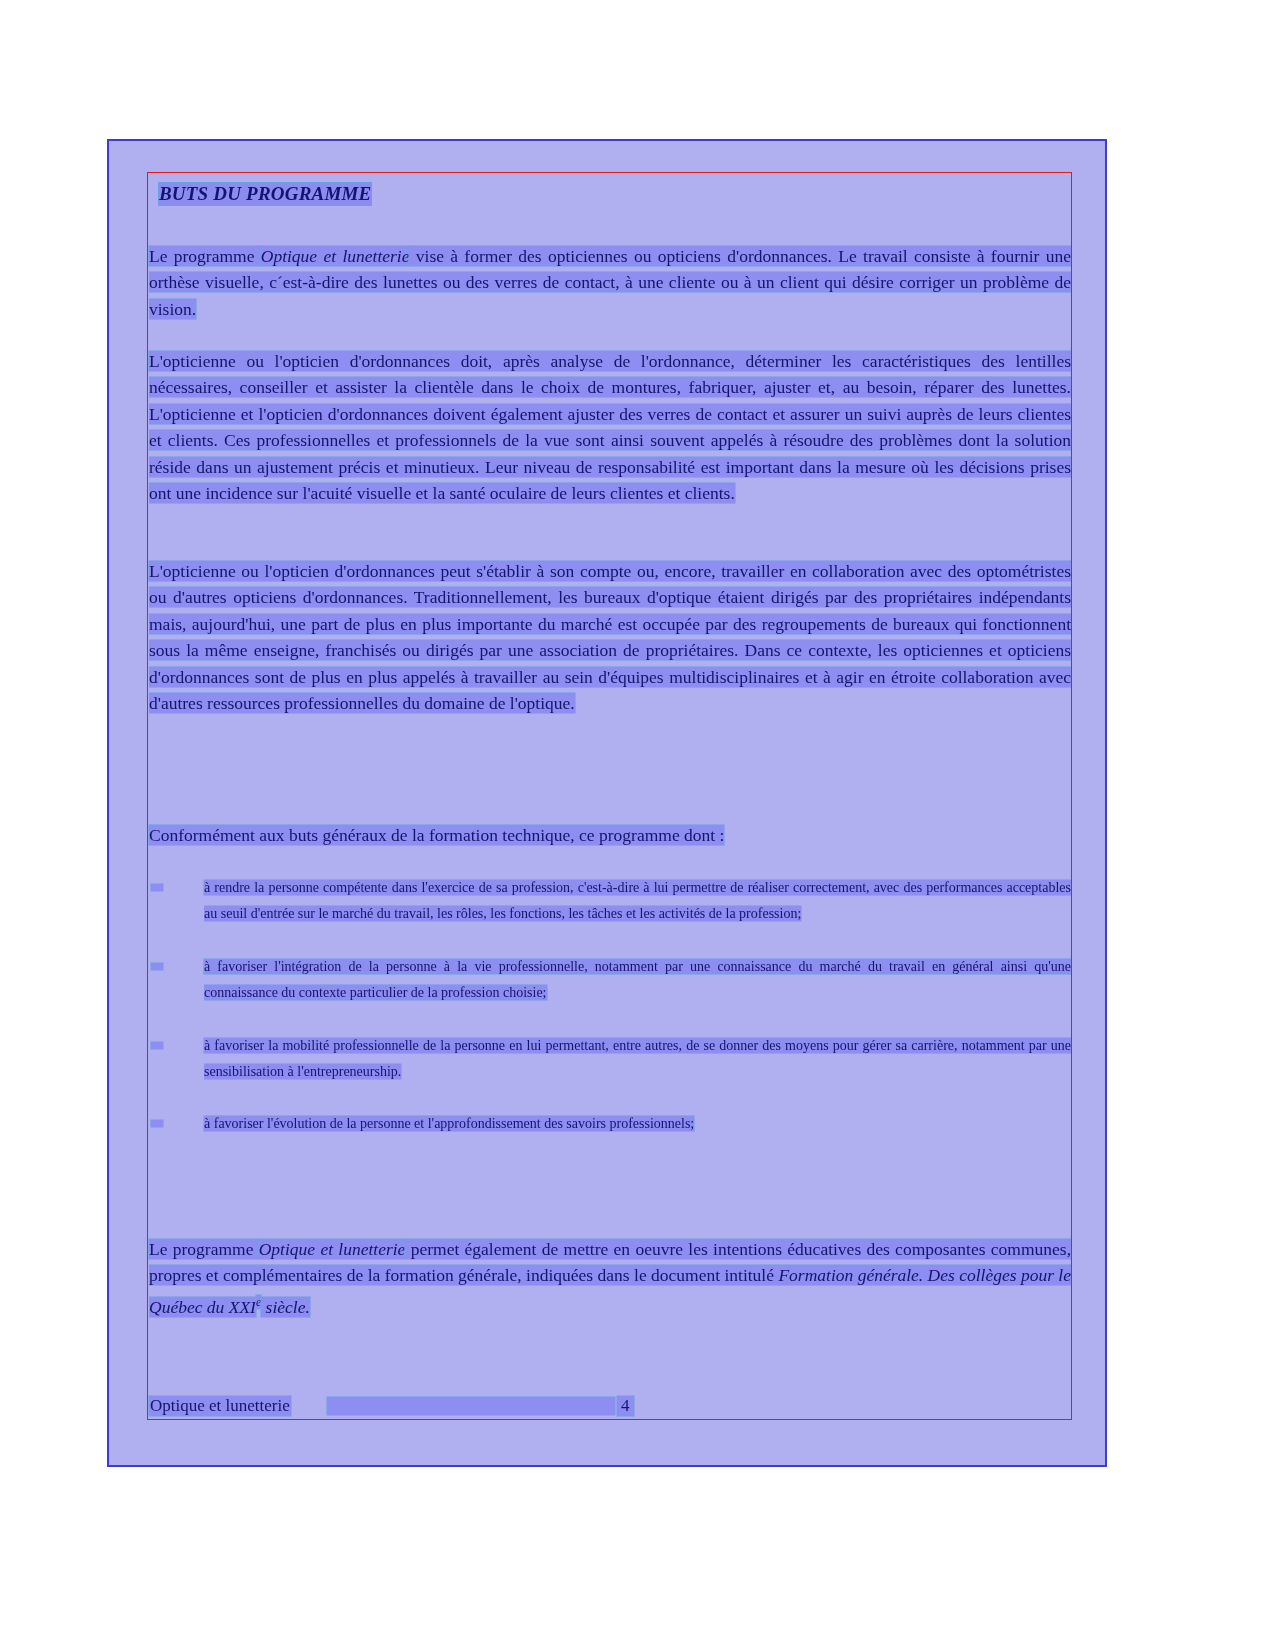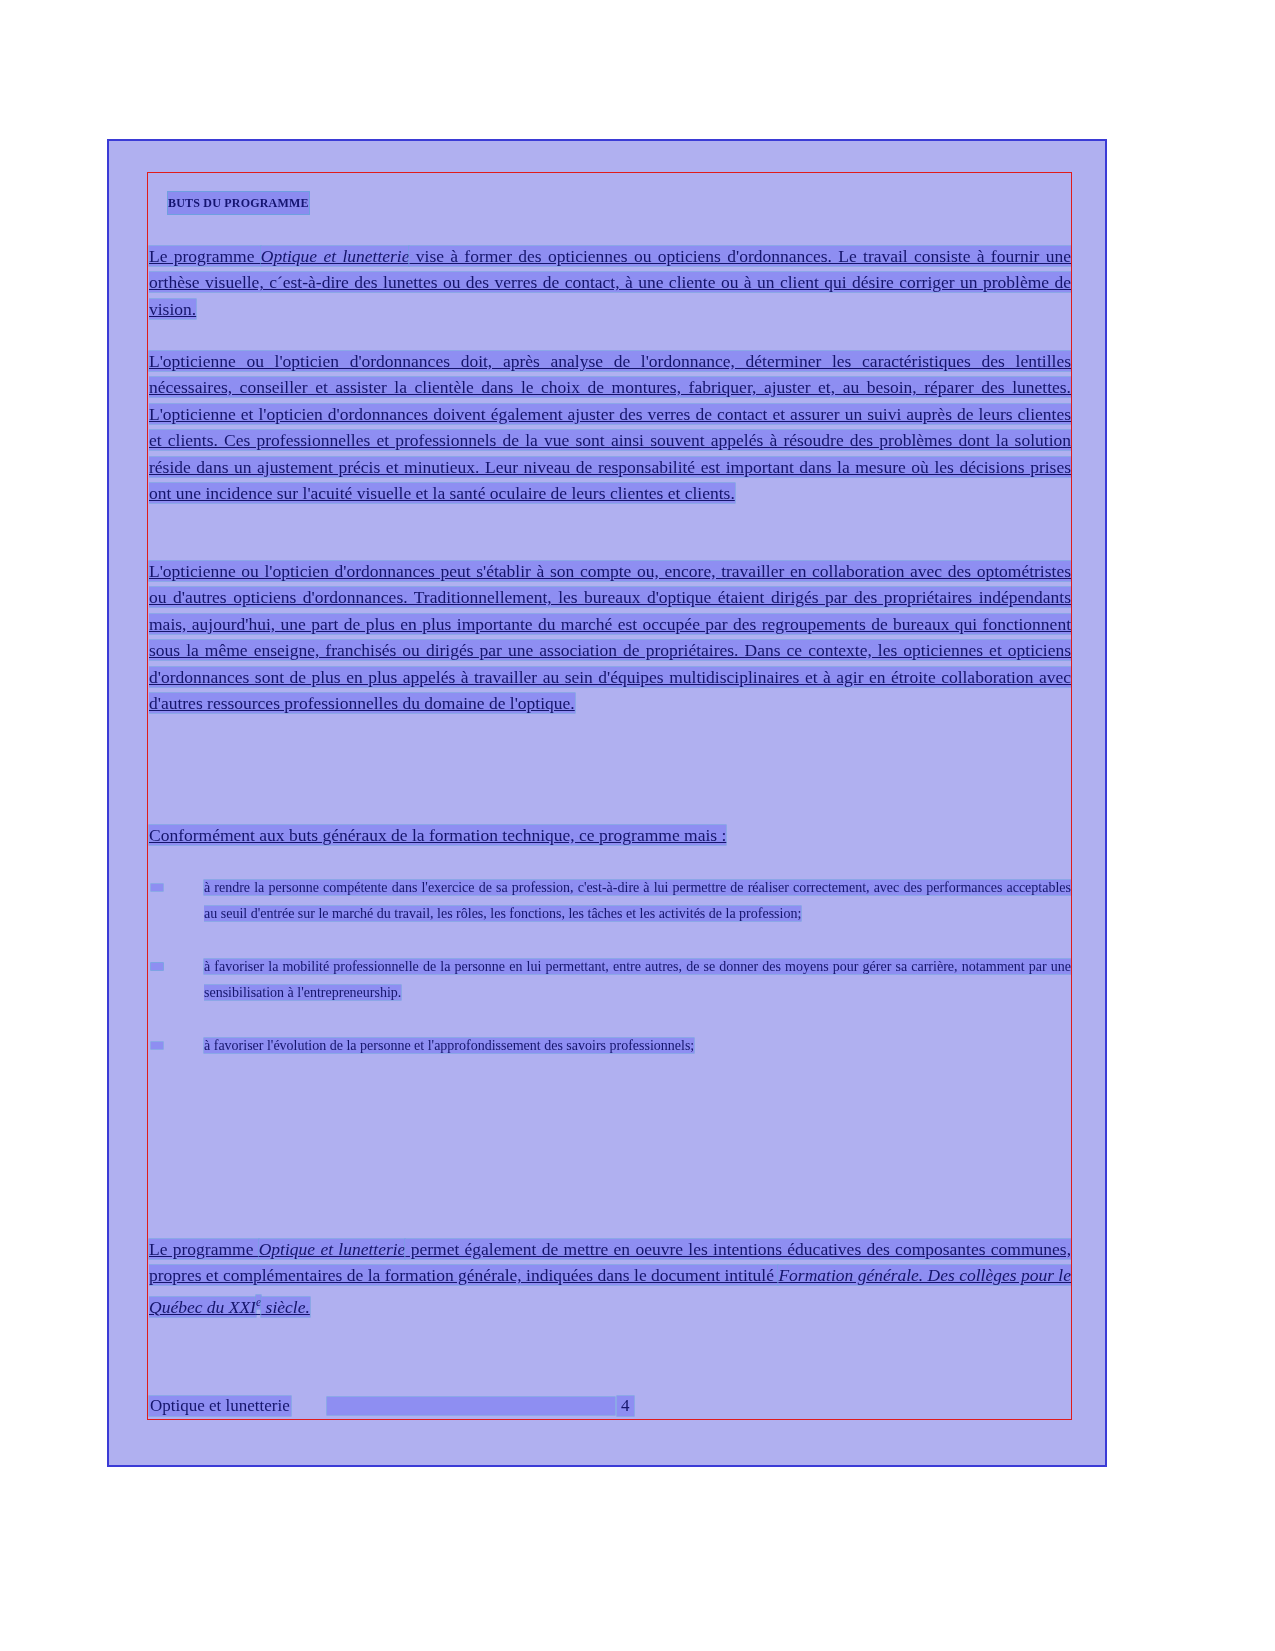--- a/index.html
+++ b/index.html
@@ -42,45 +42,45 @@
     position: absolute;
     left: 40px;
     top: 32px;
     width: 922px;
     height: 1246px;
     box-sizing: border-box;
     padding: 0;
   }
 
   h1.doc-title {
-    font-size: 12px;
+    font-size: 19px;
     font-weight: bold;
-    margin: 17px;
+    margin: 8px;
     padding: 0;
     line-height: 22px;
     letter-spacing: 0.2px;
     display: inline-block;
     background: #8b8bf0;
     box-shadow: 0 0 0 1px #6f9fe0;
     color: #141470;
     position: absolute;
     left: 2px;
     top: 2px;
     white-space: nowrap;
+    font-style: italic;
   }
 
   p.para {
     font-size: 17.5px;
     line-height: 26.4px;
     text-align: justify;
     margin: 0;
     color: #15156b;
     position: absolute;
     width: 922px;
-    text-decoration: underline;
   }
 
   p.para span.w {
     background: #8e8ef2;
     box-shadow: 0 0 0 0.6px #74a2e2;
   }
 
   .it { font-style: italic; }
 
   ul.goals {
@@ -161,25 +161,25 @@
   <div id="content">
 
     <h1 class="doc-title">BUTS DU PROGRAMME</h1>
 
     <p class="para" style="top:70px;"><span class="w">Le programme </span><span class="w it">Optique et lunetterie</span><span class="w"> vise à former des opticiennes ou opticiens d'ordonnances. Le travail consiste à fournir une orthèse visuelle, c´est-à-dire des lunettes ou des verres de contact, à une cliente ou à un client qui désire corriger un problème de vision.</span></p>
 
     <p class="para" style="top:175px;"><span class="w">L'opticienne ou l'opticien d'ordonnances doit, après analyse de l'ordonnance, déterminer les caractéristiques des lentilles nécessaires, conseiller et assister la clientèle dans le choix de montures, fabriquer, ajuster et, au besoin, réparer des lunettes. L'opticienne et l'opticien d'ordonnances doivent également ajuster des verres de contact et assurer un suivi auprès de leurs clientes et clients. Ces professionnelles et professionnels de la vue sont ainsi souvent appelés à résoudre des problèmes dont la solution réside dans un ajustement précis et minutieux. Leur niveau de responsabilité est important dans la mesure où les décisions prises ont une incidence sur l'acuité visuelle et la santé oculaire de leurs clientes et clients.</span></p>
 
     <p class="para" style="top:385px;"><span class="w">L'opticienne ou l'opticien d'ordonnances peut s'établir à son compte ou, encore, travailler en collaboration avec des optométristes ou d'autres opticiens d'ordonnances. Traditionnellement, les bureaux d'optique étaient dirigés par des propriétaires indépendants mais, aujourd'hui, une part de plus en plus importante du marché est occupée par des regroupements de bureaux qui fonctionnent sous la même enseigne, franchisés ou dirigés par une association de propriétaires. Dans ce contexte, les opticiennes et opticiens d'ordonnances sont de plus en plus appelés à travailler au sein d'équipes multidisciplinaires et à agir en étroite collaboration avec d'autres ressources professionnelles du domaine de l'optique.</span></p>
 
-    <p class="para" style="top:649px;"><span class="w">Conformément aux buts généraux de la formation technique, ce programme mais :</span></p>
+    <p class="para" style="top:649px;"><span class="w">Conformément aux buts généraux de la formation technique, ce programme dont :</span></p>
 
     <ul class="goals" style="top:702px;">
       <li><span class="bullet"></span><span class="w">à rendre la personne compétente dans l'exercice de sa profession, c'est-à-dire à lui permettre de réaliser correctement, avec des performances acceptables au seuil d'entrée sur le marché du travail, les rôles, les fonctions, les tâches et les activités de la profession;</span></li>
-      <li><span class="bullet"></span></li>
+      <li><span class="bullet"></span><span class="w">à favoriser l'intégration de la personne à la vie professionnelle, notamment par une connaissance du marché du travail en général ainsi qu'une connaissance du contexte particulier de la profession choisie;</span></li>
       <li><span class="bullet"></span><span class="w">à favoriser la mobilité professionnelle de la personne en lui permettant, entre autres, de se donner des moyens pour gérer sa carrière, notamment par une sensibilisation à l'entrepreneurship.</span></li>
       <li><span class="bullet"></span><span class="w">à favoriser l'évolution de la personne et l'approfondissement des savoirs professionnels;</span></li>
     </ul>
 
     <p class="para" style="top:1063px;"><span class="w">Le programme </span><span class="w it">Optique et lunetterie</span><span class="w"> permet également de mettre en oeuvre les intentions éducatives des composantes communes, propres et complémentaires de la formation générale, indiquées dans le document intitulé </span><span class="w it">Formation générale. Des collèges pour le Québec du XXI</span><span class="w it" style="vertical-align:super;font-size:12px;">e</span><span class="w it"> siècle.</span></p>
 
 
   </div>
 
   <div id="footer">

